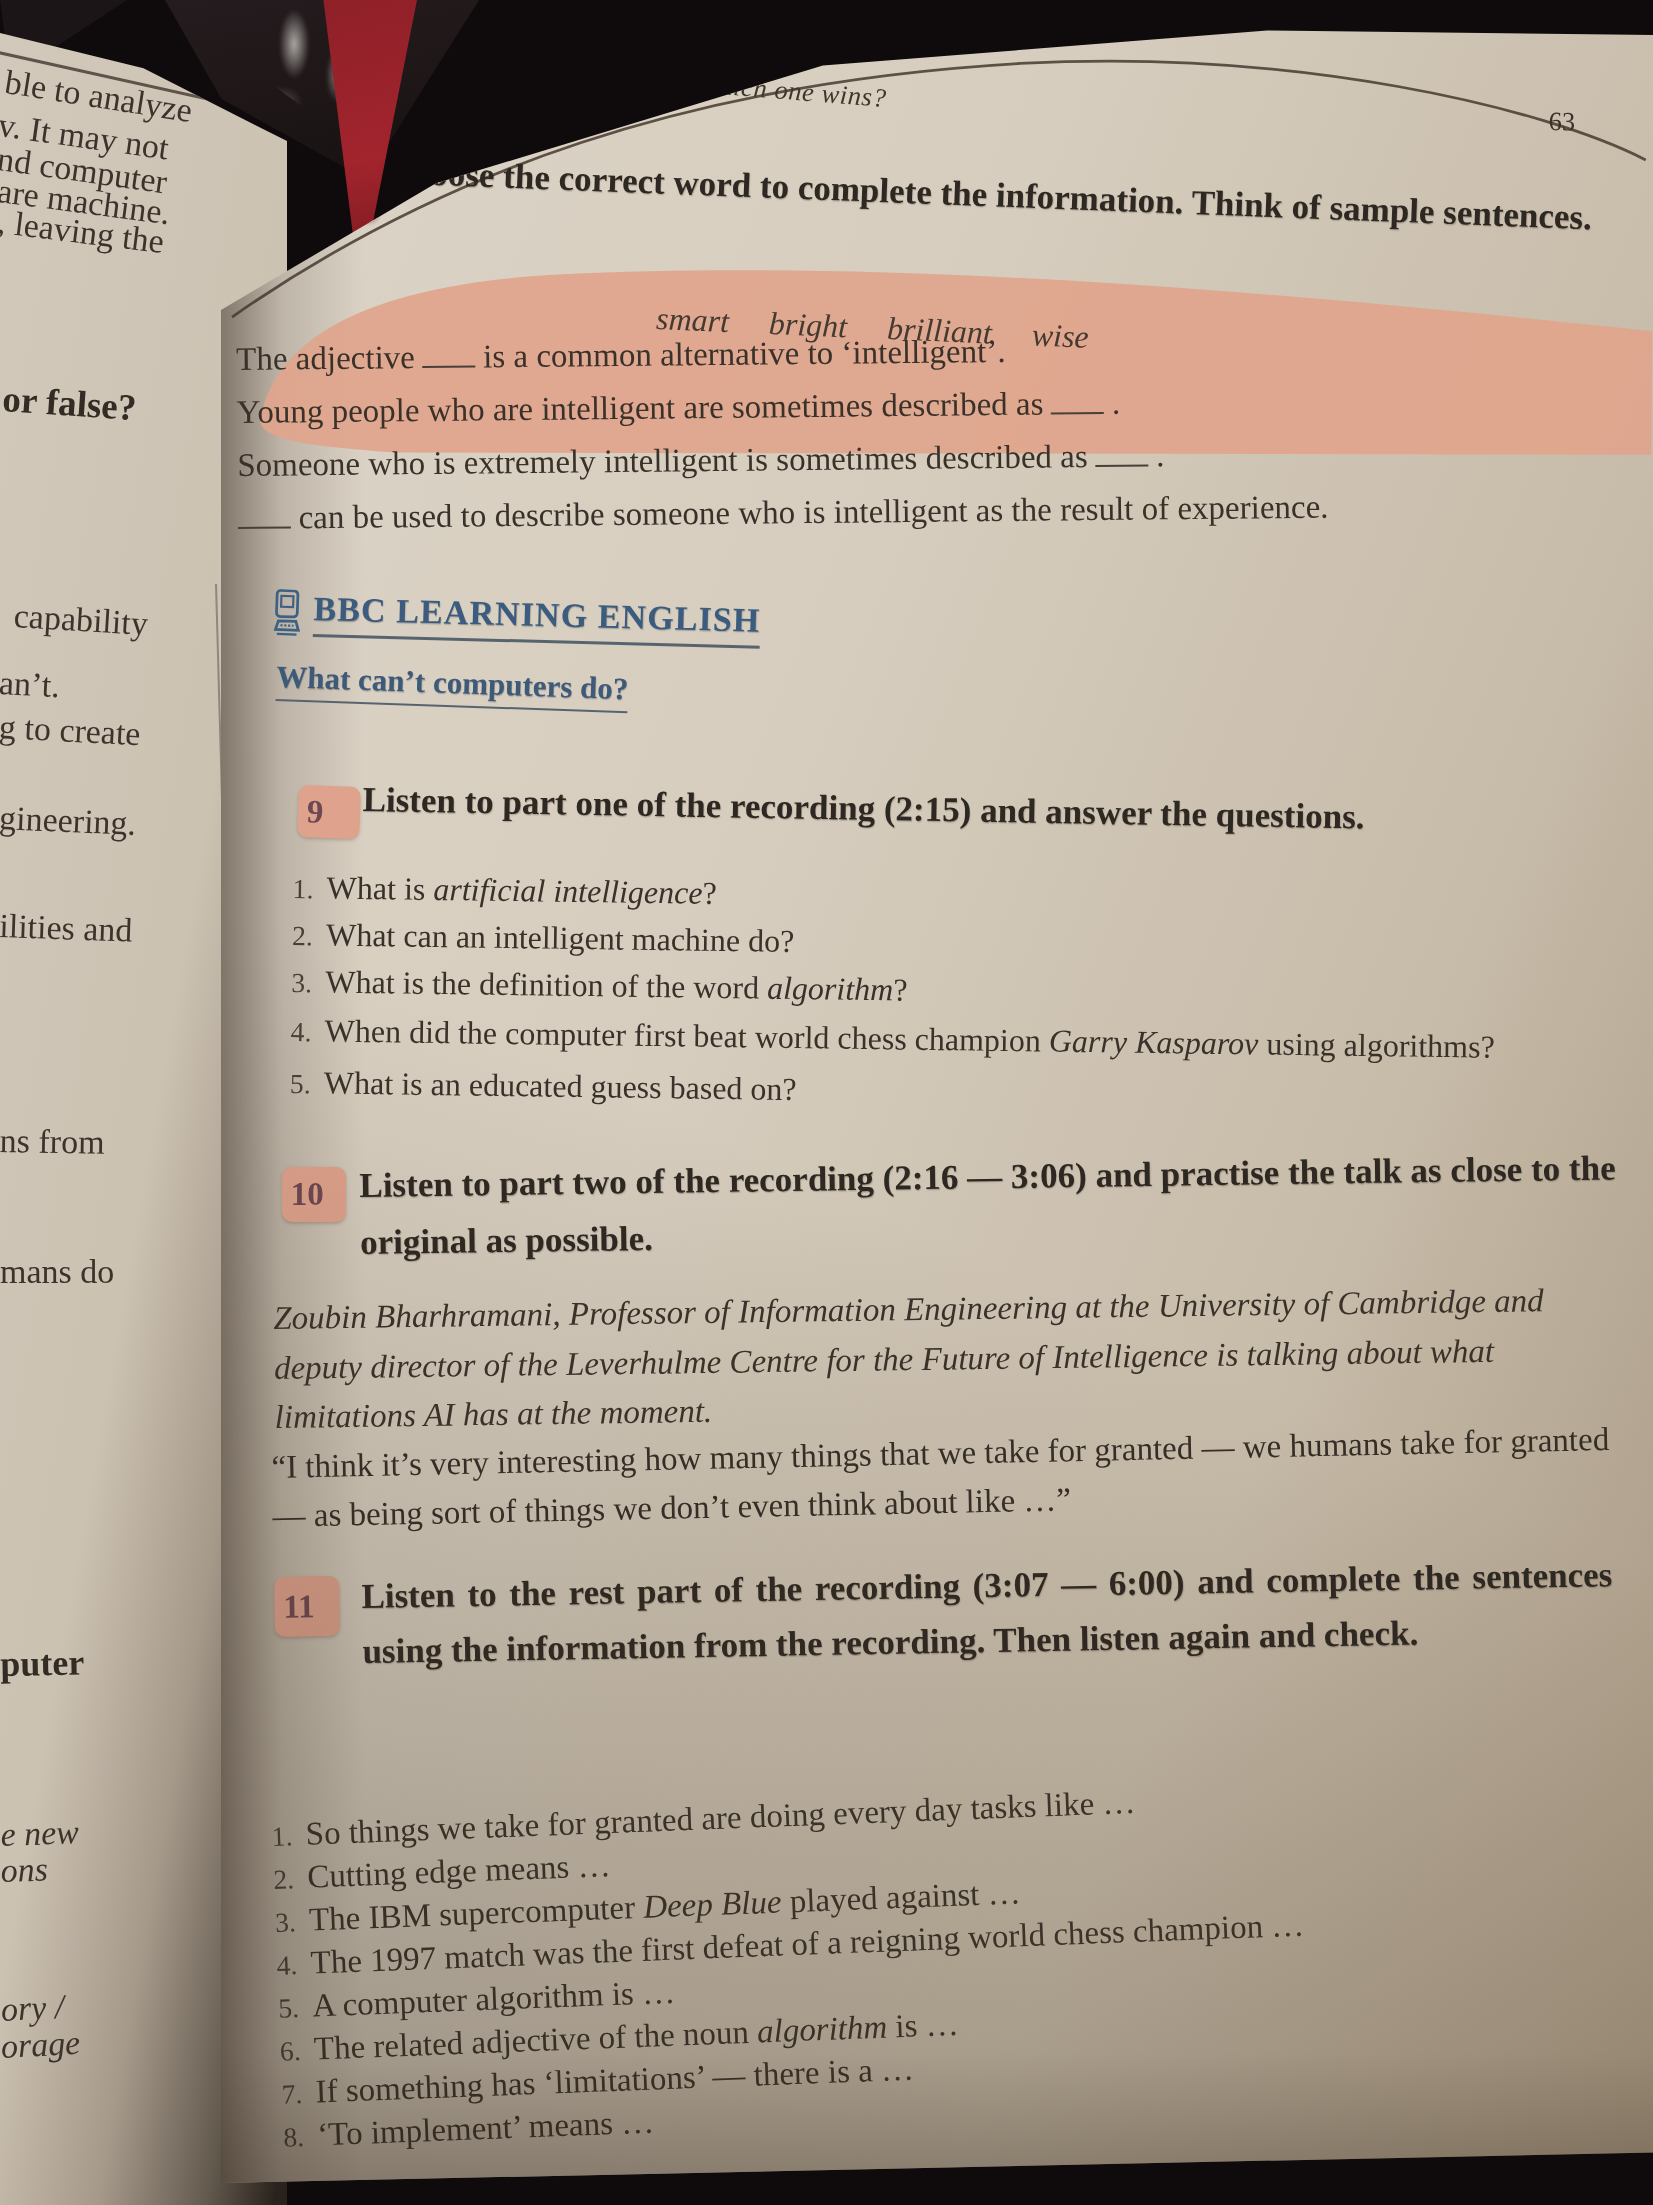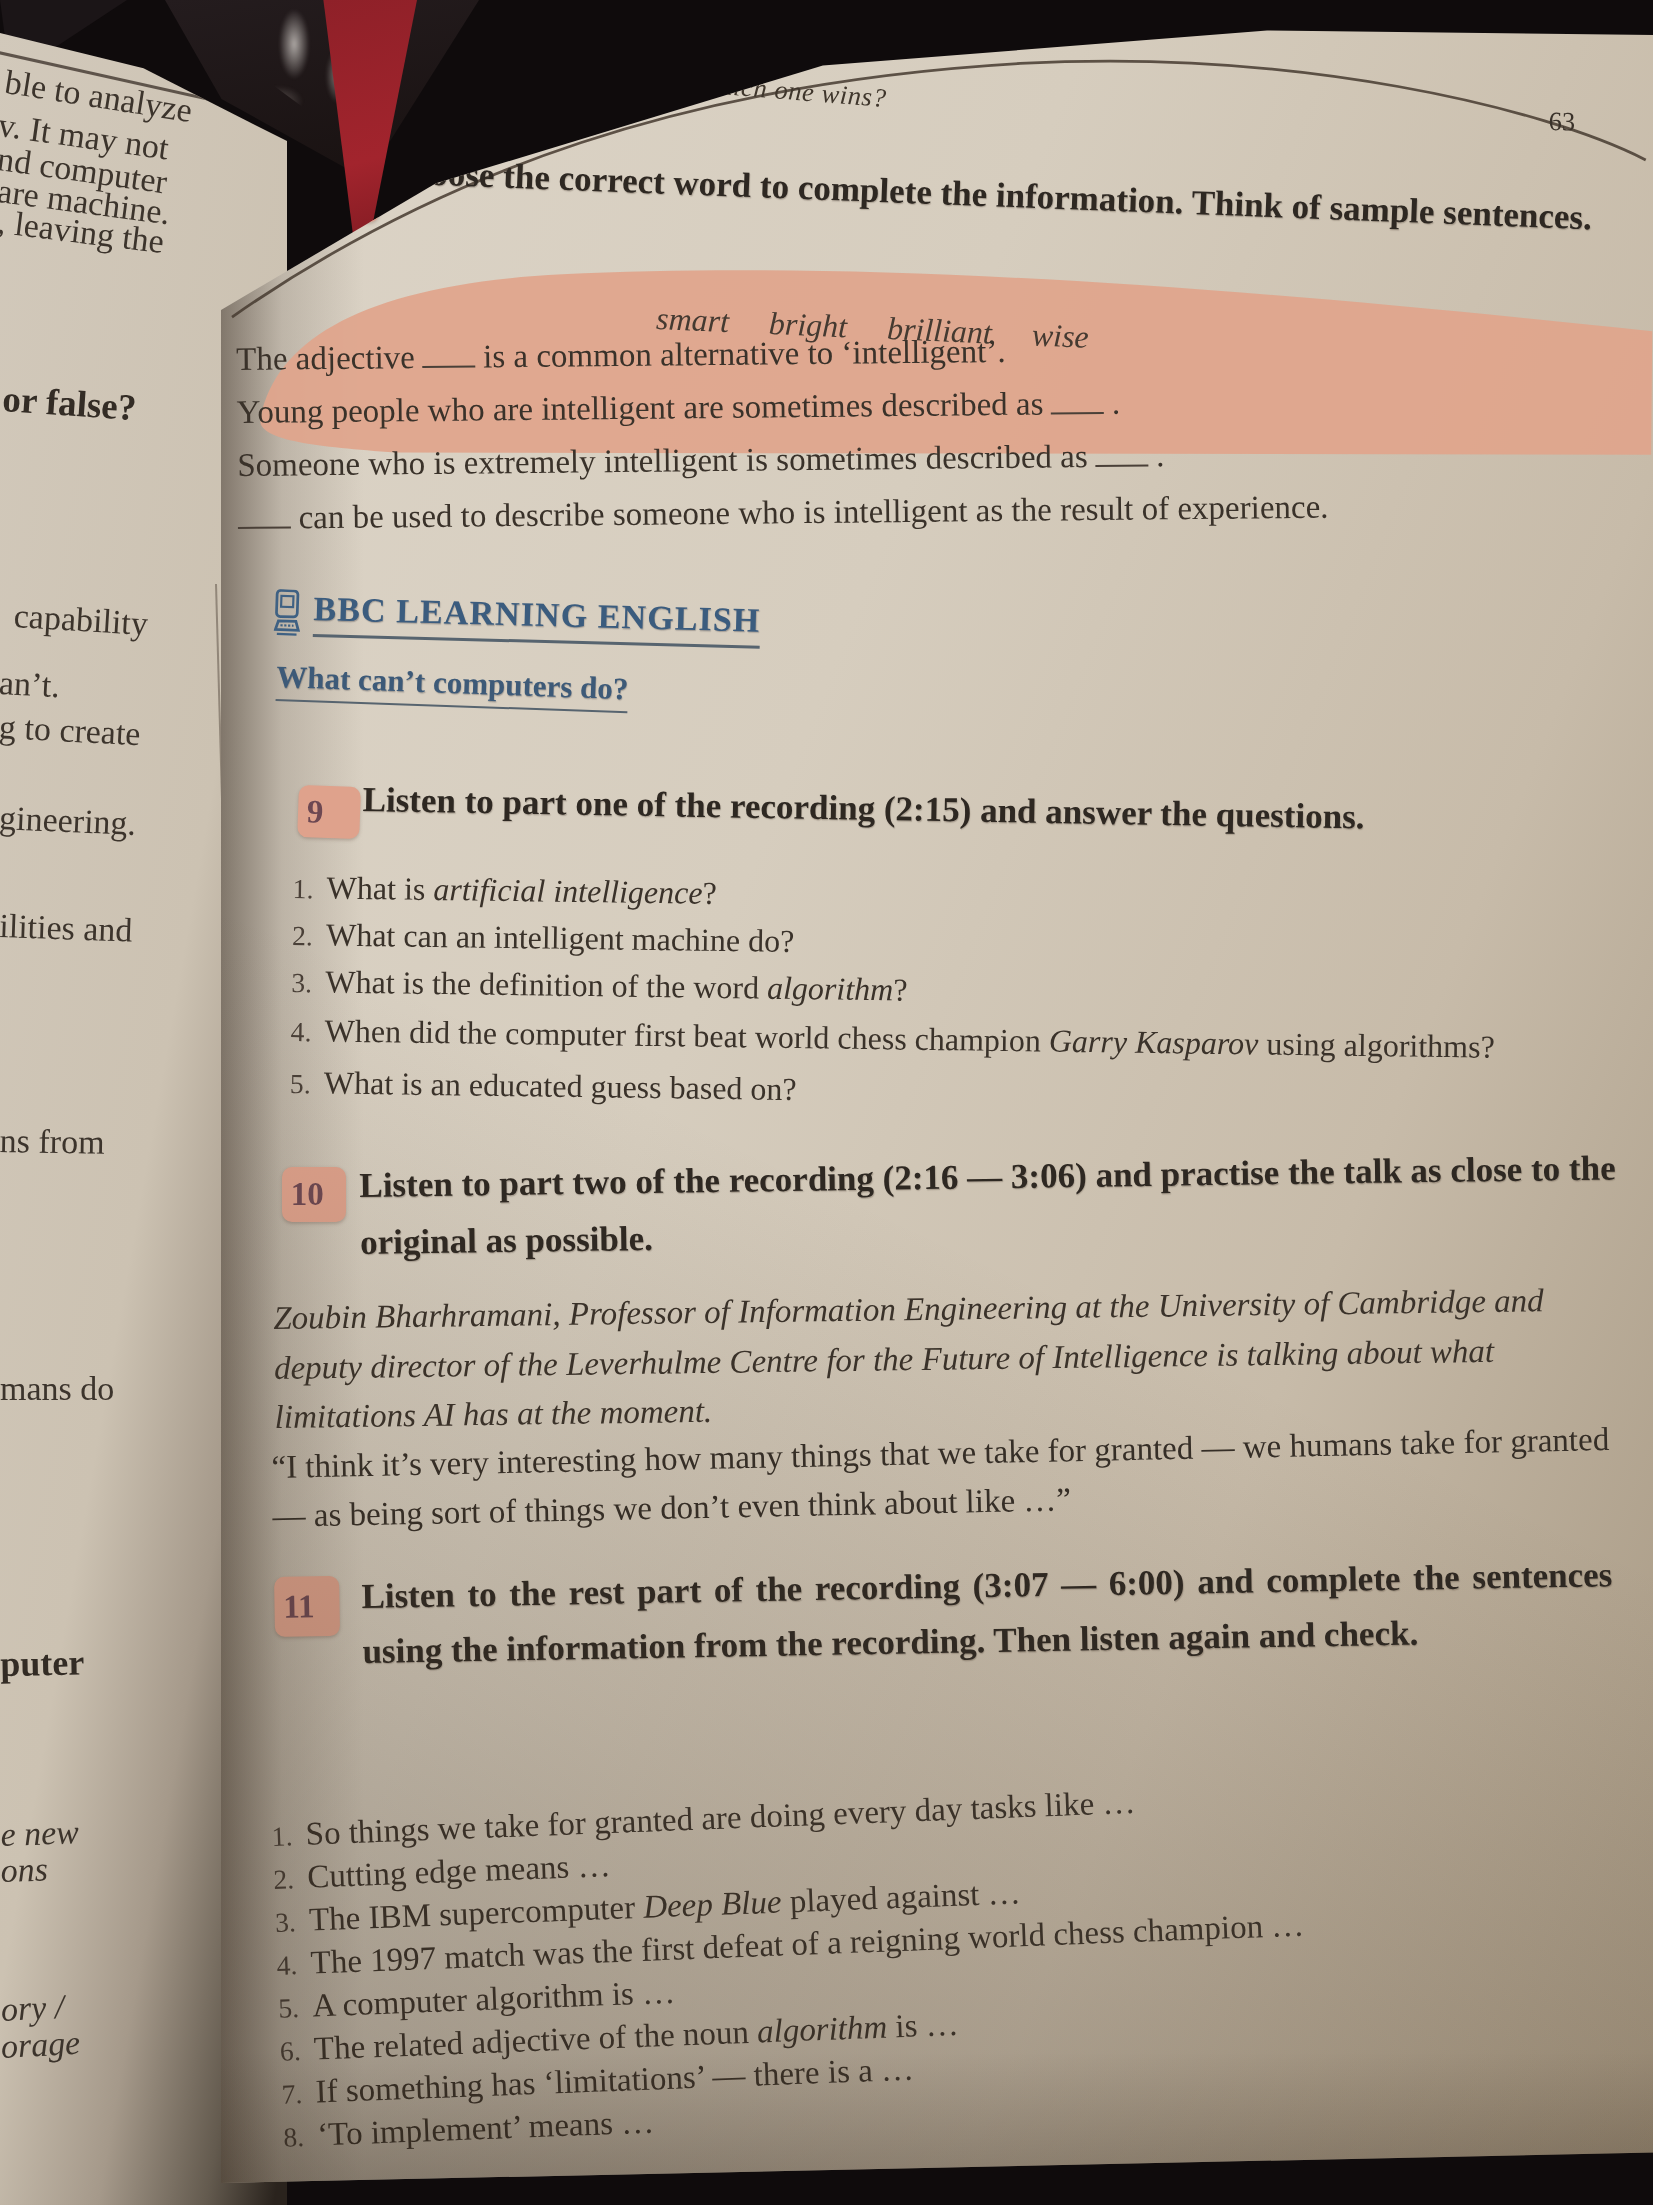--- a/index.html
+++ b/index.html
@@ -150,21 +150,21 @@
     <span class="frag" style="left:0px;  top:142px;  transform:rotate(8deg);">nd computer</span>
     <span class="frag" style="left:0px;  top:174px;  transform:rotate(7.5deg);">are machine.</span>
     <span class="frag" style="left:0px;  top:205px;  transform:rotate(7deg);">, leaving the</span>
     <span class="frag b" style="left:4.4px;  top:380px;  transform:rotate(4deg); font-size:37px;">or false?</span>
     <span class="frag" style="left:15.4px; top:599px; transform:rotate(3.5deg);">capability</span>
     <span class="frag" style="left:0px;  top:666px; transform:rotate(3deg);">an’t.</span>
     <span class="frag" style="left:0px;  top:710px; transform:rotate(3deg);">g to create</span>
     <span class="frag" style="left:0px;  top:801px; transform:rotate(2.5deg);">gineering.</span>
     <span class="frag" style="left:0px;  top:909px; transform:rotate(2deg);">ilities and</span>
     <span class="frag" style="left:0px;  top:1124px; transform:rotate(1deg);">ns from</span>
-    <span class="frag" style="left:0px;  top:1372px; transform:rotate(0deg);">mans do</span>
+    <span class="frag" style="left:0px;  top:1255px; transform:rotate(0deg);">mans do</span>
     <span class="frag b" style="left:0px;  top:1646px; transform:rotate(-1deg); font-size:36px;">puter</span>
     <span class="frag i" style="left:0px;  top:1818px; transform:rotate(-2deg);">e new</span>
     <span class="frag i" style="left:0px;  top:1854px; transform:rotate(-2deg);">ons</span>
     <span class="frag i" style="left:0px;  top:1993px; transform:rotate(-3deg);">ory /</span>
     <span class="frag i" style="left:0px;  top:2030px; transform:rotate(-3deg);">orage</span>
   </div>
 
   <div class="spine-line"></div>
 
   <div class="right-page">

